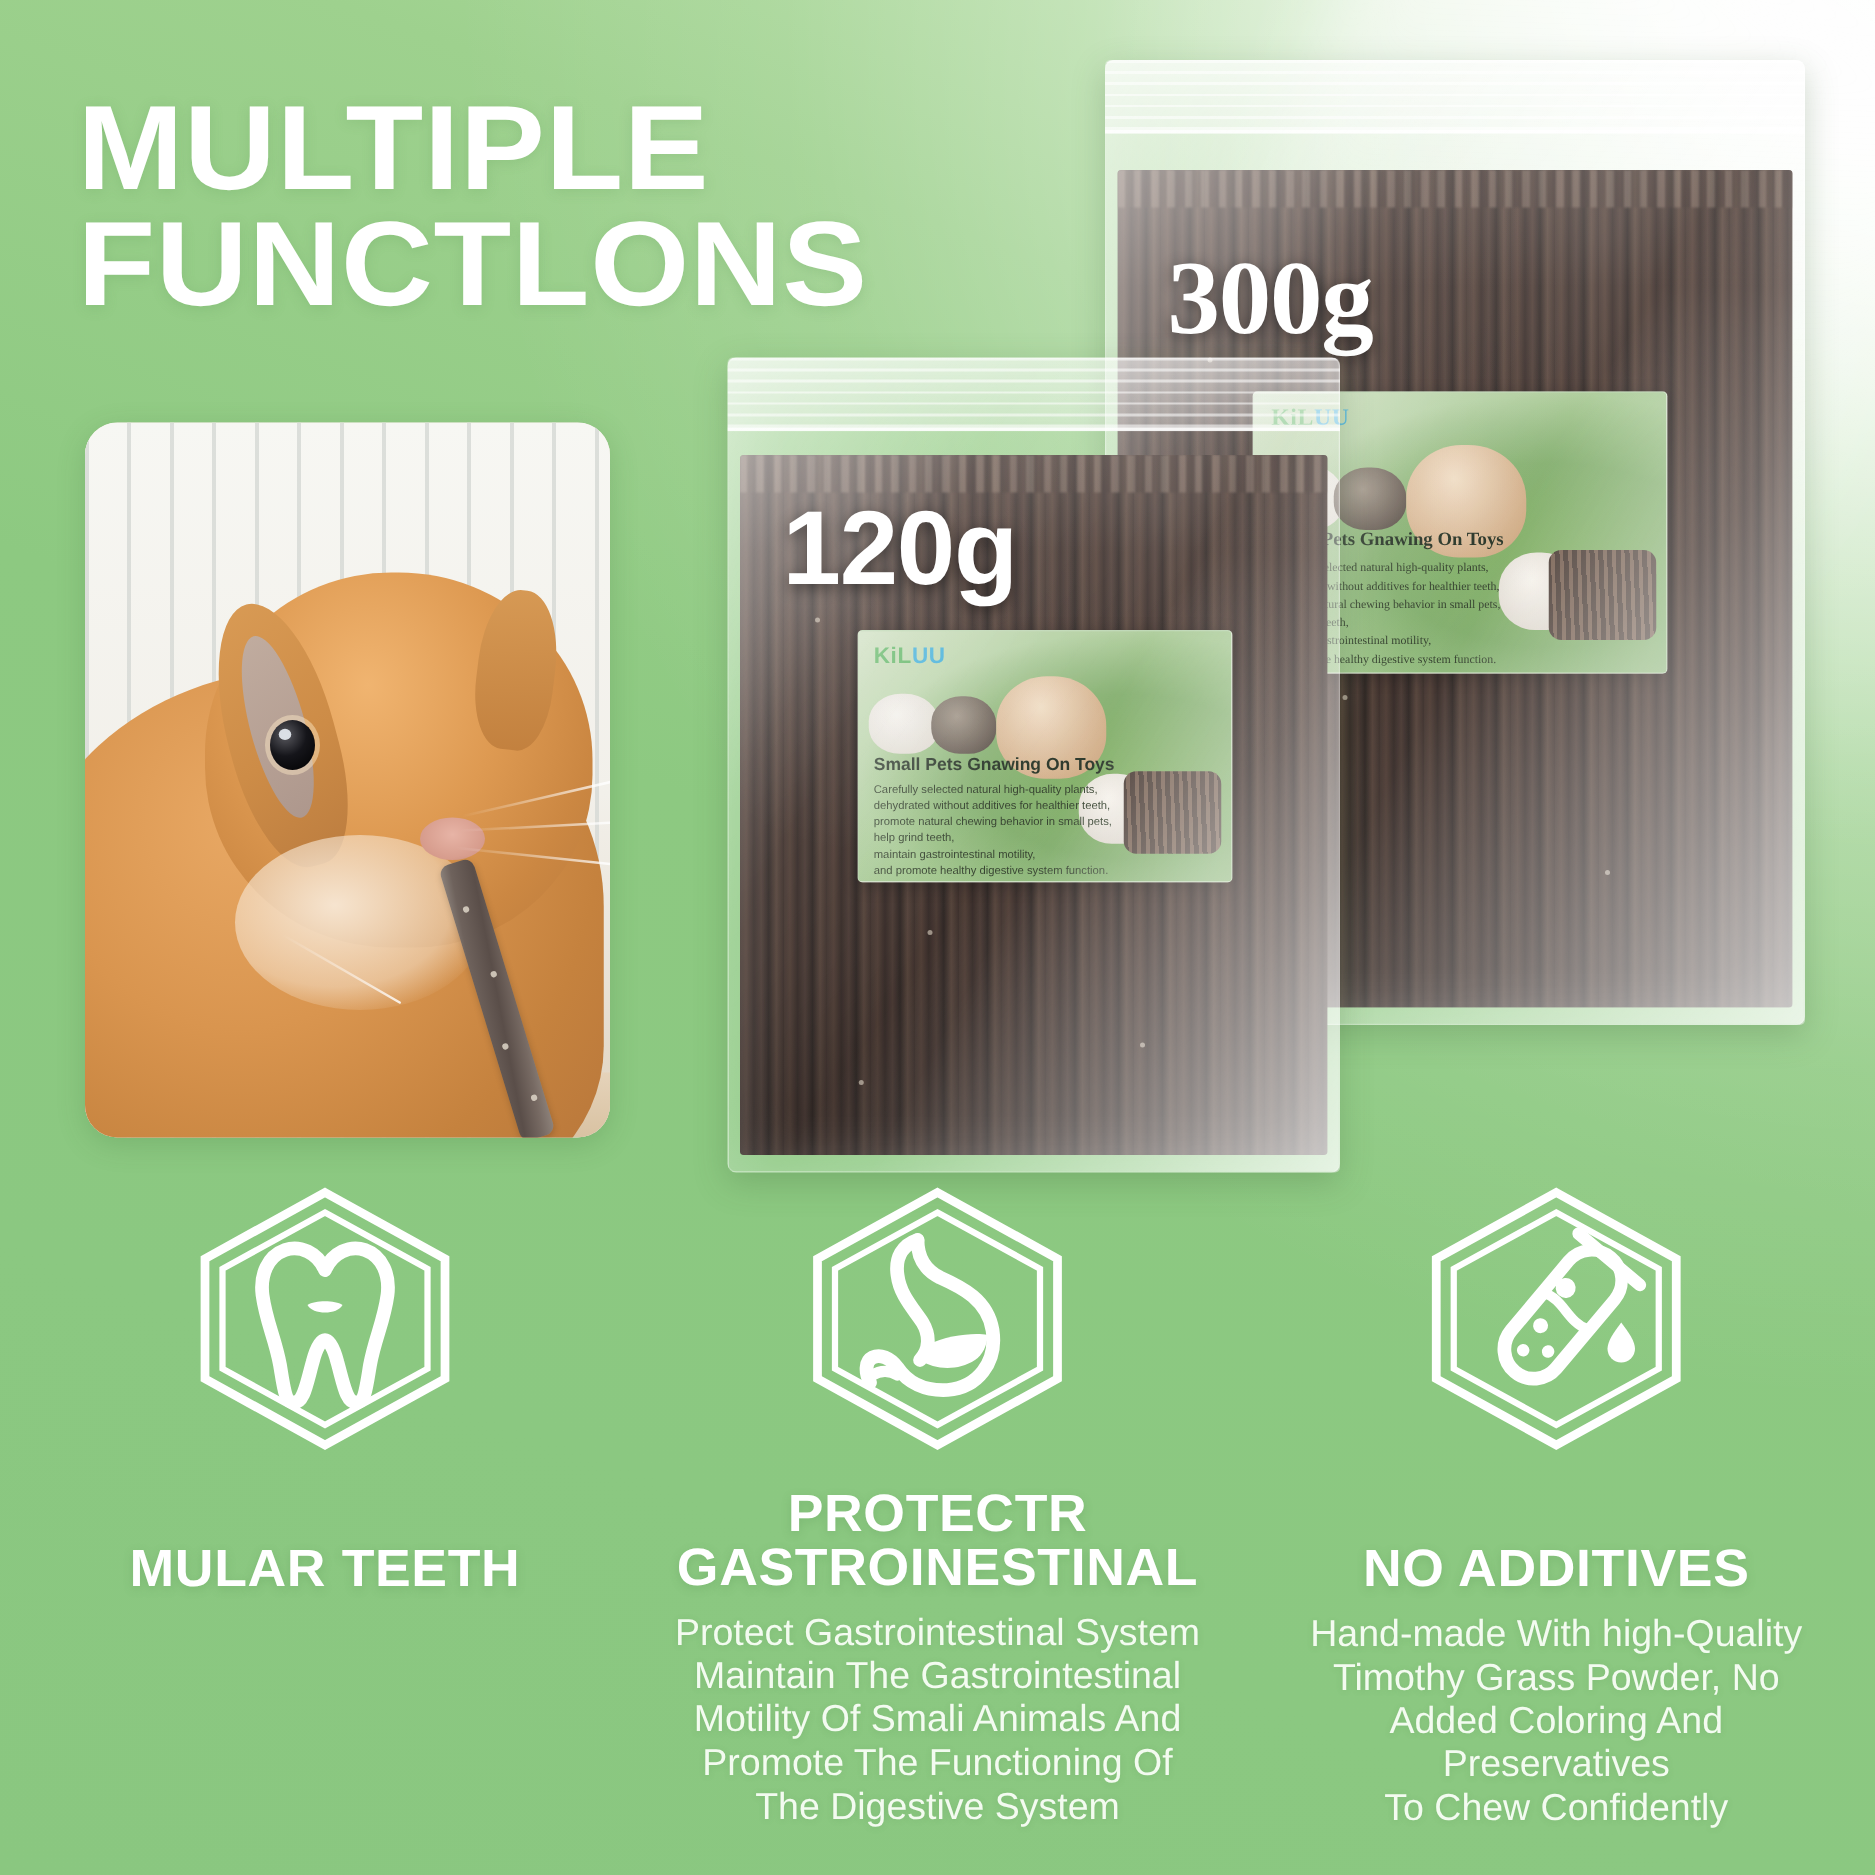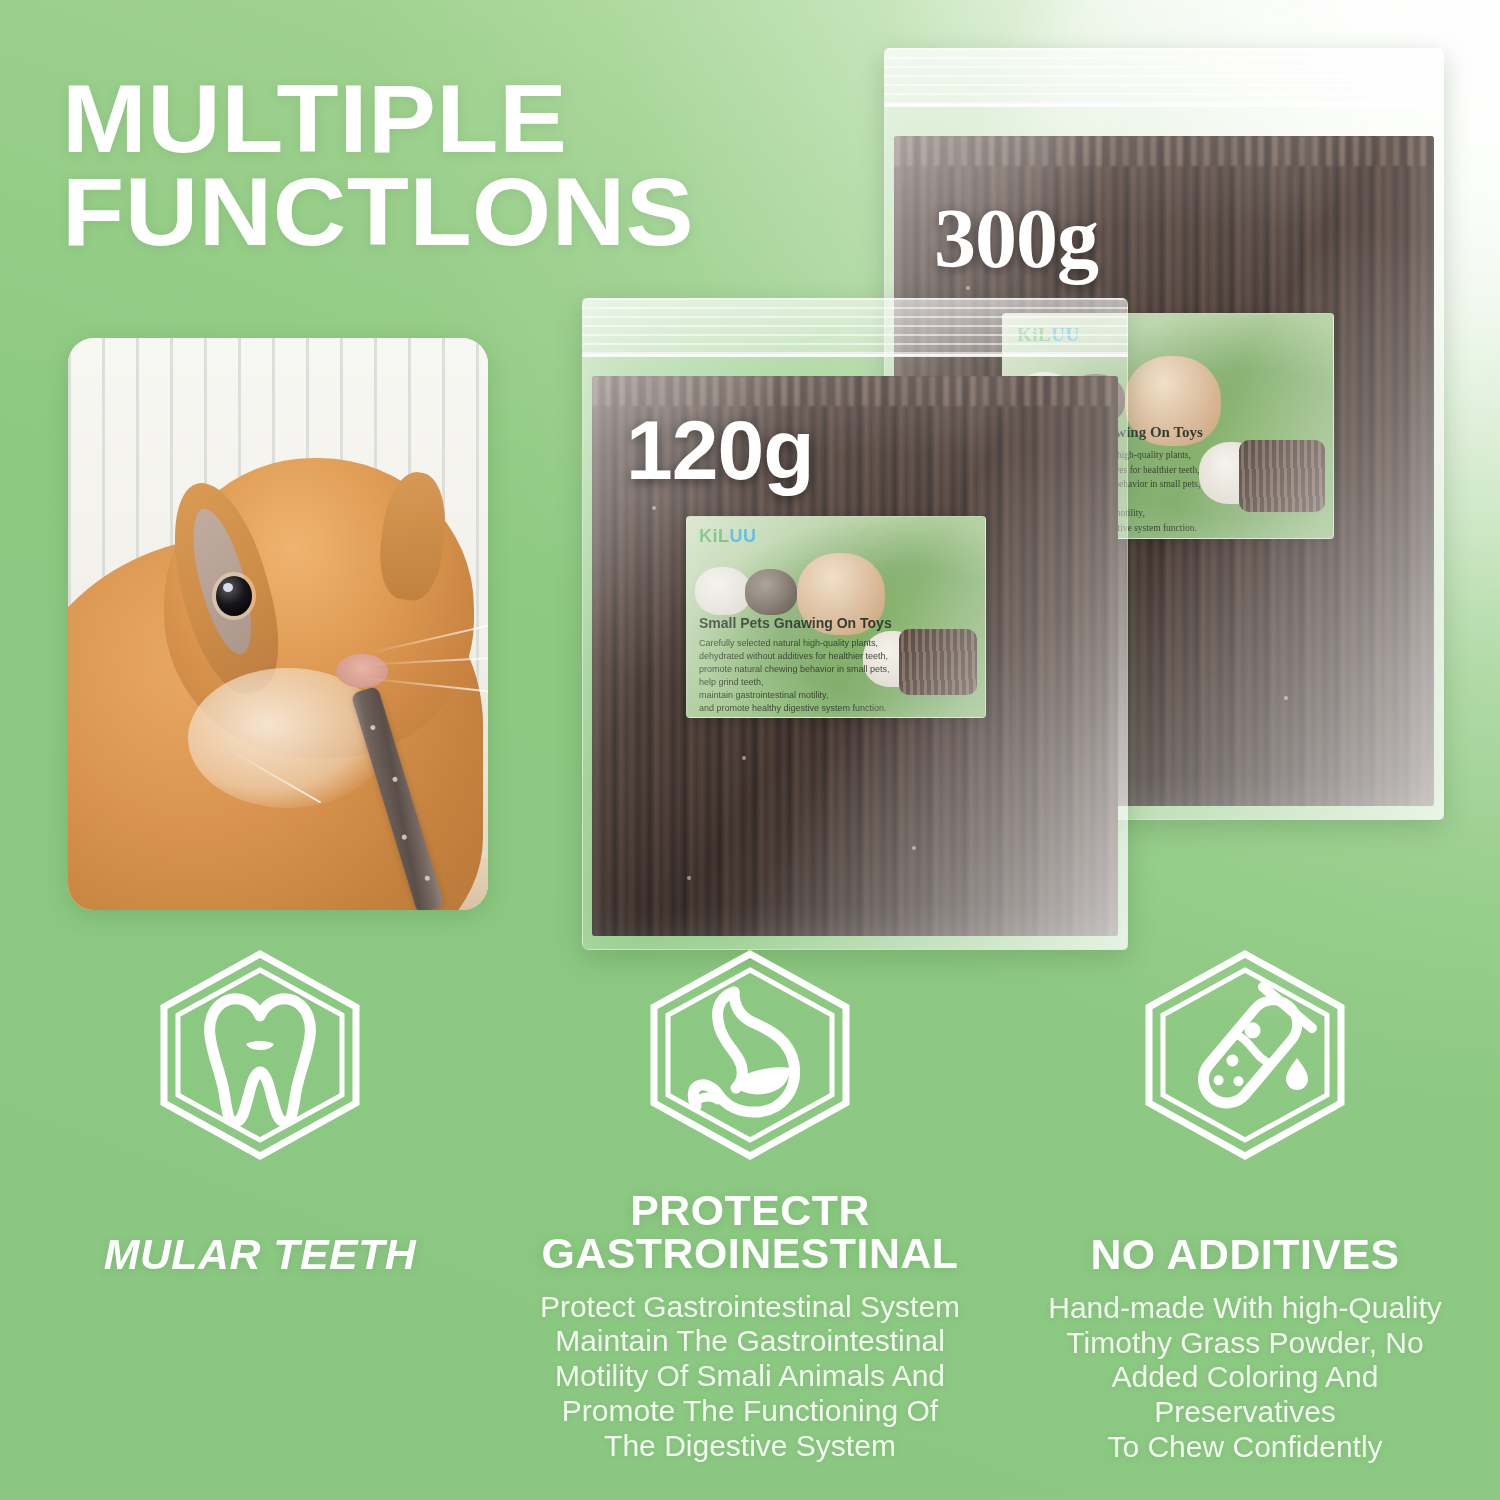--- a/index.html
+++ b/index.html
@@ -273,21 +273,21 @@
       </div>
       <div class="lbl-gloss"></div>
     </div>
 
     <div class="ziptop"></div>
     <div class="haze"></div>
     <div class="plastic"></div>
     <div class="weight" style="left:50px;top:142px;">300g</div>
   </div>
 
-  <div class="bag" id="bag120" style="left:582px;top:298px;width:546px;height:652px;">
+  <div class="bag" id="bag120" style="left:582px;top:286px;width:490px;height:652px;">
     <div class="sticks" style="top:78px;bottom:14px;">
       <div class="topedge"></div>
       <div class="grain"></div>
       <div class="speck" style="left:60px;top:130px;"></div>
       <div class="speck" style="left:250px;top:220px;"></div>
       <div class="speck" style="left:150px;top:380px;"></div>
       <div class="speck" style="left:370px;top:300px;"></div>
       <div class="speck" style="left:320px;top:470px;"></div>
       <div class="speck" style="left:95px;top:500px;"></div>
     </div>
@@ -317,21 +317,21 @@
     </div>
 
     <div class="ziptop"></div>
     <div class="haze"></div>
     <div class="plastic"></div>
     <div class="weight" style="left:44px;top:104px;">120g</div>
   </div>
 
   <div class="features">
 
-    <div class="feat f1" style="left:30px;width:460px;font-style:italic;">
+    <div class="feat f1" style="left:30px;width:460px;">
       <div class="hexwrap">
         <svg width="240" height="230" viewBox="0 0 240 230">
           <polygon points="120,14 216,67 216,163 120,216 24,163 24,67" fill="none" stroke="#ffffff" stroke-width="7"></polygon>
           <polygon points="120,30 202,75 202,155 120,200 38,155 38,75" fill="none" stroke="#ffffff" stroke-width="5" rx="8"></polygon>
           <path d="M120,76 C114,62 100,56 88,60 C74,65 68,80 70,96 C73,118 80,130 84,152
                    C87,170 88,182 95,182 C103,182 105,168 110,150 C113,138 117,132 120,132
                    C123,132 127,138 130,150 C135,168 137,182 145,182 C152,182 153,170 156,152
                    C160,130 167,118 170,96 C172,80 166,65 152,60 C140,56 126,62 120,76 Z" fill="none" stroke="#ffffff" stroke-width="11" stroke-linejoin="round"></path>
           <path d="M106,104 C112,100 128,100 134,104 C130,112 110,112 106,104 Z" fill="#ffffff"></path>
         </svg>

